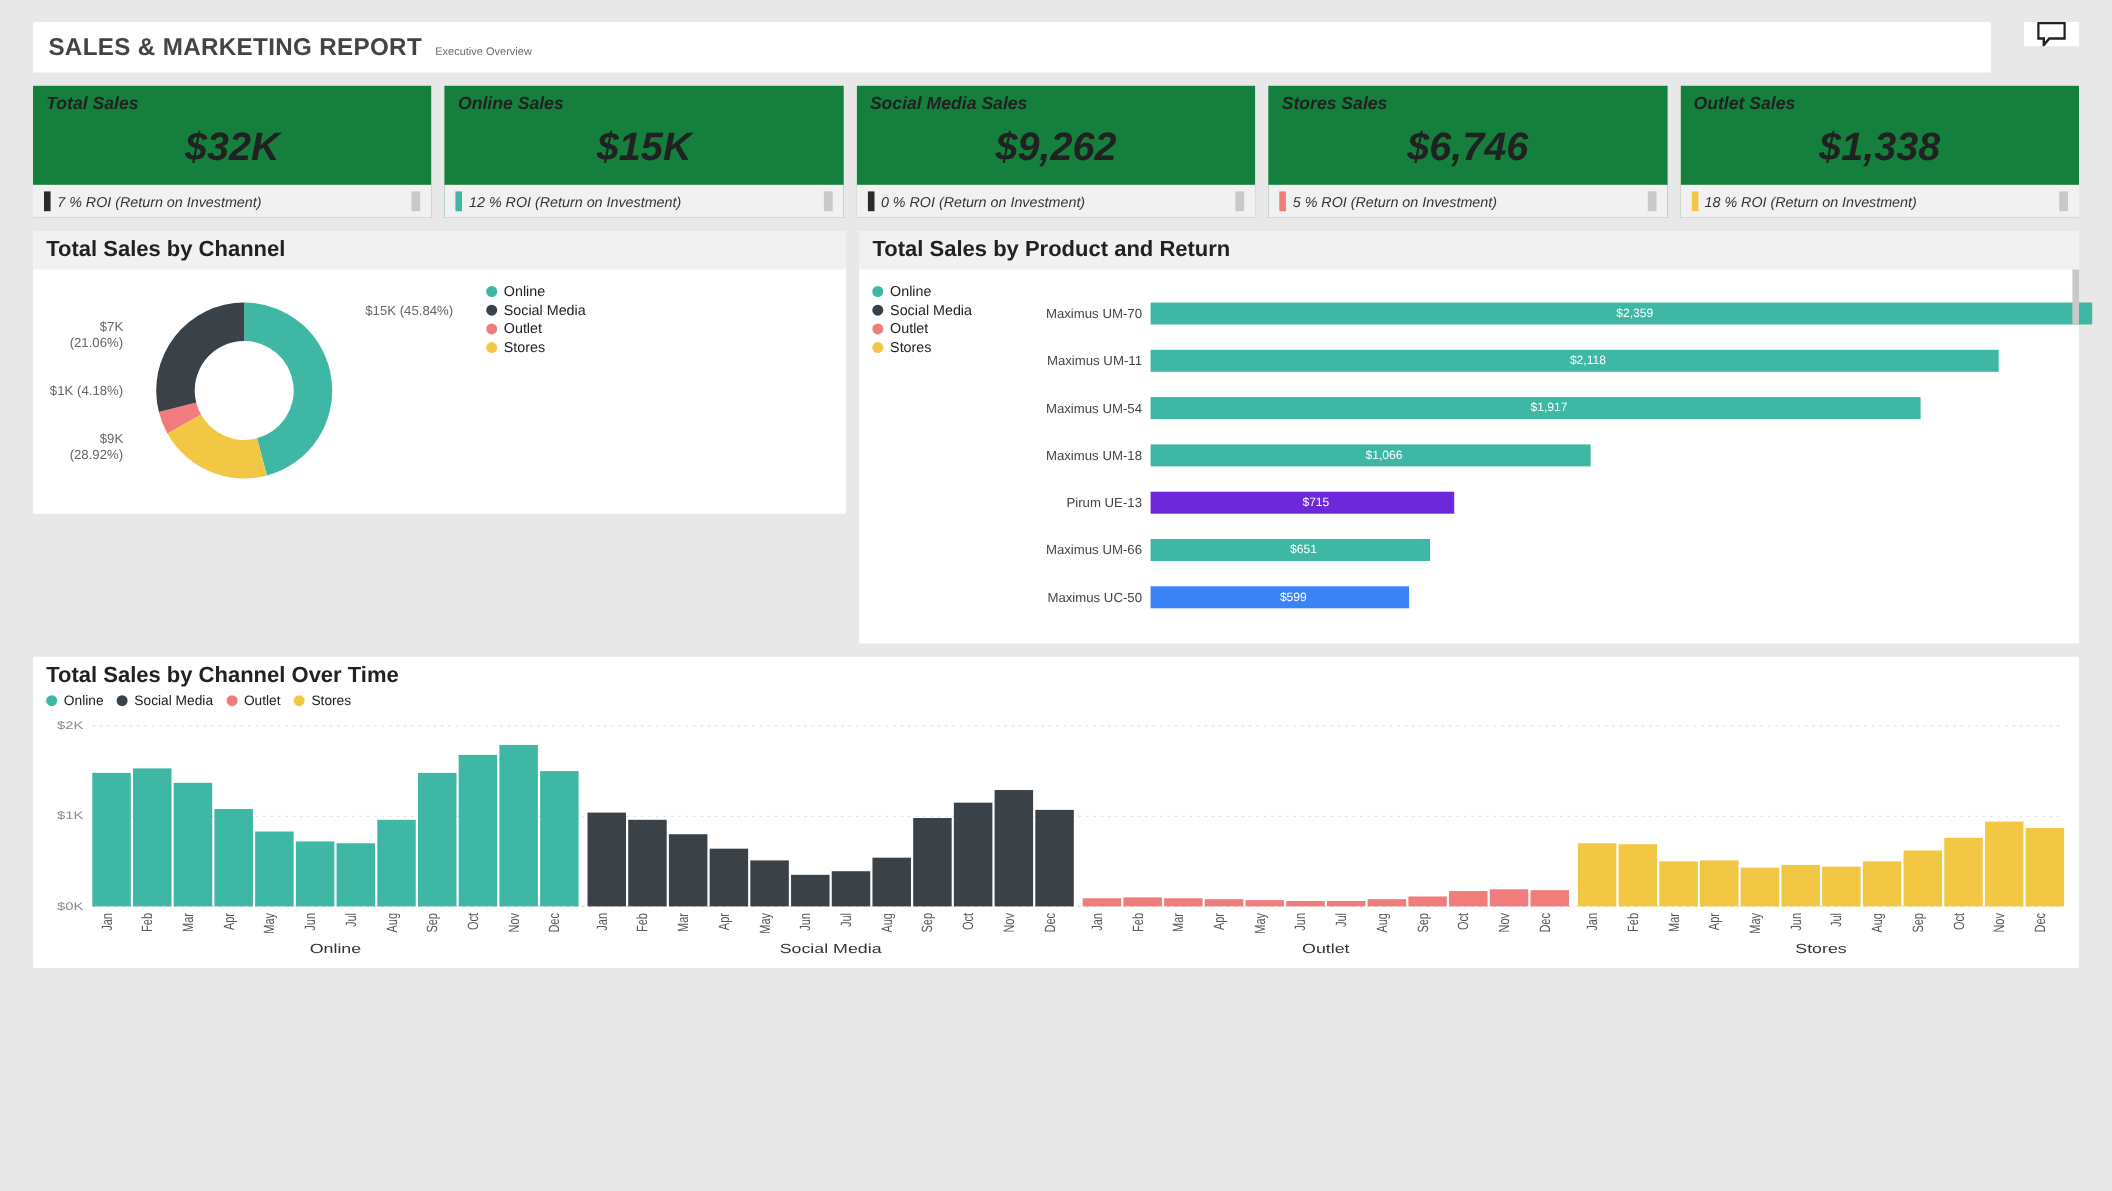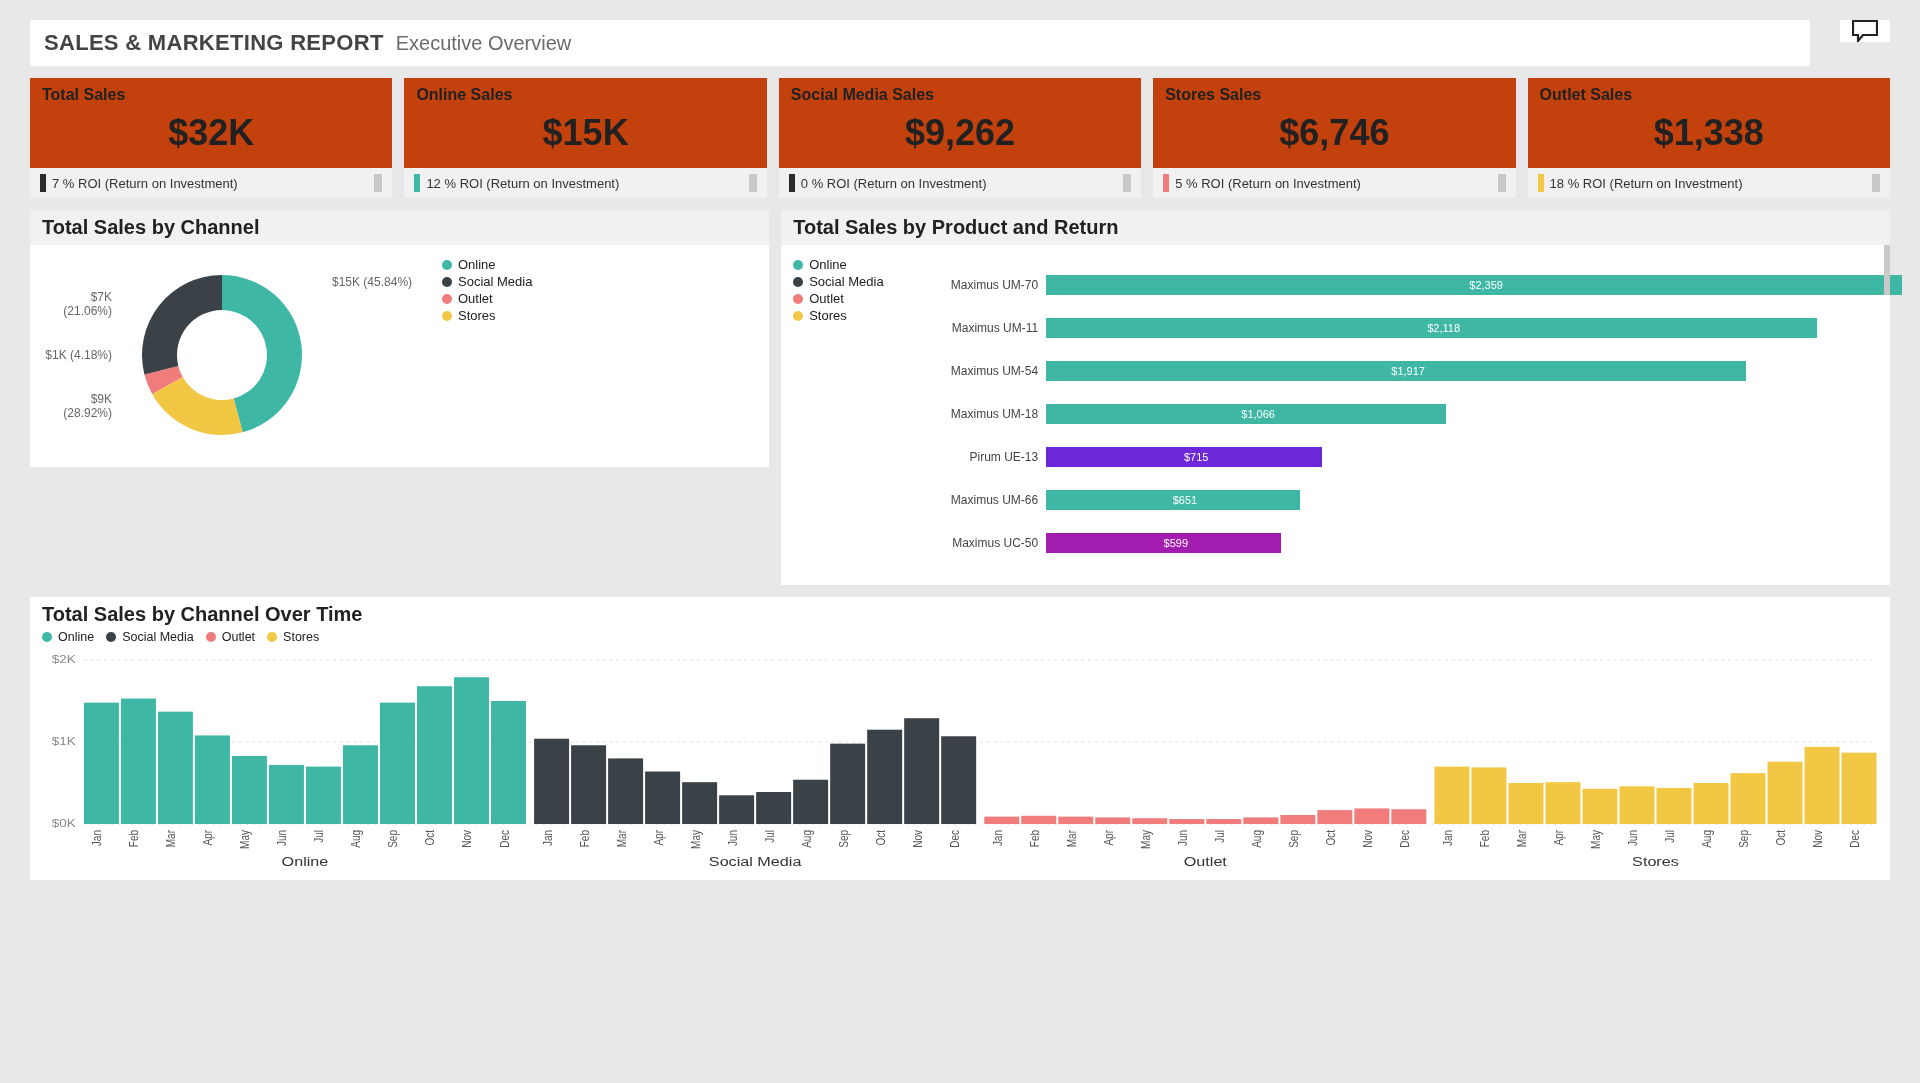--- a/index.html
+++ b/index.html
@@ -33,21 +33,21 @@
     align-items: baseline;
     gap: 12px;
   }
   .title-main {
     font-size: 22px;
     font-weight: 700;
     color: #444;
     letter-spacing: .3px;
   }
   .title-sub {
-    font-size: 20px;
+    font-size: 10px;
     color: #6b6b6b;
   }
   .header-spacer {
     width: 10px;
     background: #d8d8d8;
   }
   .comment-btn {
     width: 50px;
     background: #fff;
     display: flex;
@@ -55,21 +55,21 @@
     justify-content: center;
     cursor: pointer;
   }
   
   .kpi-row {
     display: grid;
     grid-template-columns: repeat(5, 1fr);
     gap: 12px;
     margin-bottom: 12px;
   }
-  .kpi-card { background:#c2410c; }
+  .kpi-card { background:#15803d;font-style:italic; }
   .kpi-head {
     padding: 8px 12px 0 12px;
     font-size: 16px;
     font-weight: 700;
   }
   .kpi-value {
     text-align: center;
     font-size: 36px;
     font-weight: 700;
     padding: 8px 0 14px 0;
@@ -301,21 +301,21 @@
               </div>
               <div class="prod-row">
       <div class="prod-label">Maximus UM-66</div>
       <div class="prod-bar-area">
         <div class="prod-bar" style="width:27.60%;background:#3eb8a5">$651</div>
       </div>
               </div>
               <div class="prod-row">
       <div class="prod-label">Maximus UC-50</div>
       <div class="prod-bar-area">
-        <div class="prod-bar" style="width:25.39%;background:#a21caf">$599</div>
+        <div class="prod-bar" style="width:25.39%;background:#3b82f6">$599</div>
       </div>
               </div>
             </div>
         </div>
         <div class="scroll-hint"></div>
       </div>
     </div>
   </div>
 
   <div class="panel" style="padding-bottom:8px;">

